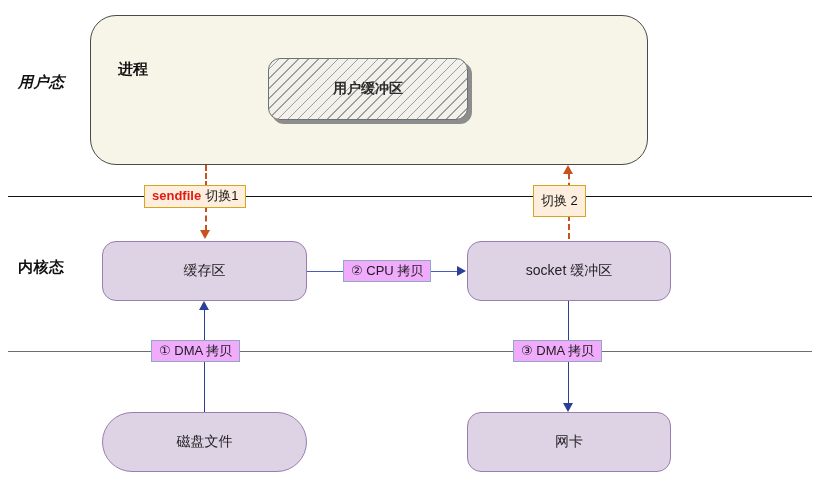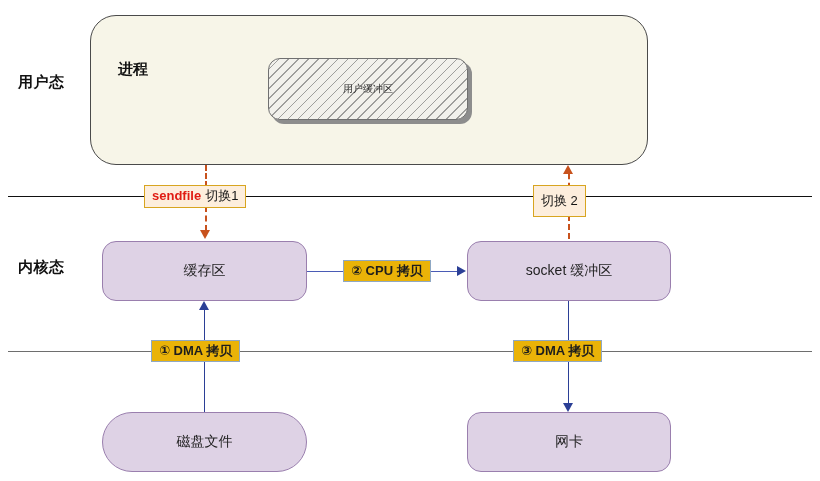--- a/index.html
+++ b/index.html
@@ -18,21 +18,21 @@
     overflow: hidden;
   }
   .lbl-state {
     position: absolute;
     font-weight: bold;
     font-size: 15px;
     color: #111111;
     letter-spacing: 0.5px;
     white-space: nowrap;
   }
-  #state-user  { left: 18px; top: 73px; }
+  #state-user  { left: 18px; top: 73px; font-style: italic; }
   #state-kernel{ left: 18px; top: 258px; }
 
   
   #process-box {
     position: absolute;
     left: 90px; top: 15px;
     width: 558px; height: 150px;
     background: #f7f5e8;
     border: 1.6px solid #4a4a4a;
     border-radius: 26px;
@@ -66,24 +66,25 @@
         -45deg,
         rgba(90,90,90,0.55) 0px,
         rgba(90,90,90,0.55) 1px,
         rgba(0,0,0,0) 1px,
         rgba(0,0,0,0) 7px);
     display: flex;
     align-items: center;
     justify-content: center;
   }
   #user-buffer-label {
-    font-size: 10px;
+    font-size: 14px;
     color: #2b2b2b;
     background: transparent;
     padding: 0 2px;
+    font-weight: bold;
   }
 
   
   .divider {
     position: absolute;
     height: 0;
     border-top-style: solid;
   }
   #divider-user-kernel {
     left: 8px; top: 196px; width: 804px;
@@ -196,24 +197,23 @@
     justify-content: flex-start;
     padding: 2px 7px;
     line-height: 1.15;
   }
   .tag-switch {
     background: #fdeedd;
     border: 1.4px solid #d8a520;
     color: #151515;
   }
   .tag-copy {
-    background: #eab308;
+    background: #f0abfc;
     border: 1px solid #8fa8c4;
     color: #1d1d1d;
-    font-weight: bold;
   }
   #tag-switch1 { left: 144px; top: 185px; height: 23px; }
   #tag-switch1 .kw { color: #e01b12; font-weight: bold; margin-right: 4px; }
   #tag-switch2 { left: 533px; top: 185px; height: 32px; }
   #tag-cpu     { left: 343px; top: 260px; height: 22px; }
   #tag-dma1    { left: 151px; top: 340px; height: 22px; }
   #tag-dma3    { left: 513px; top: 340px; height: 22px; }
 </style>
 </head>
 <body>

